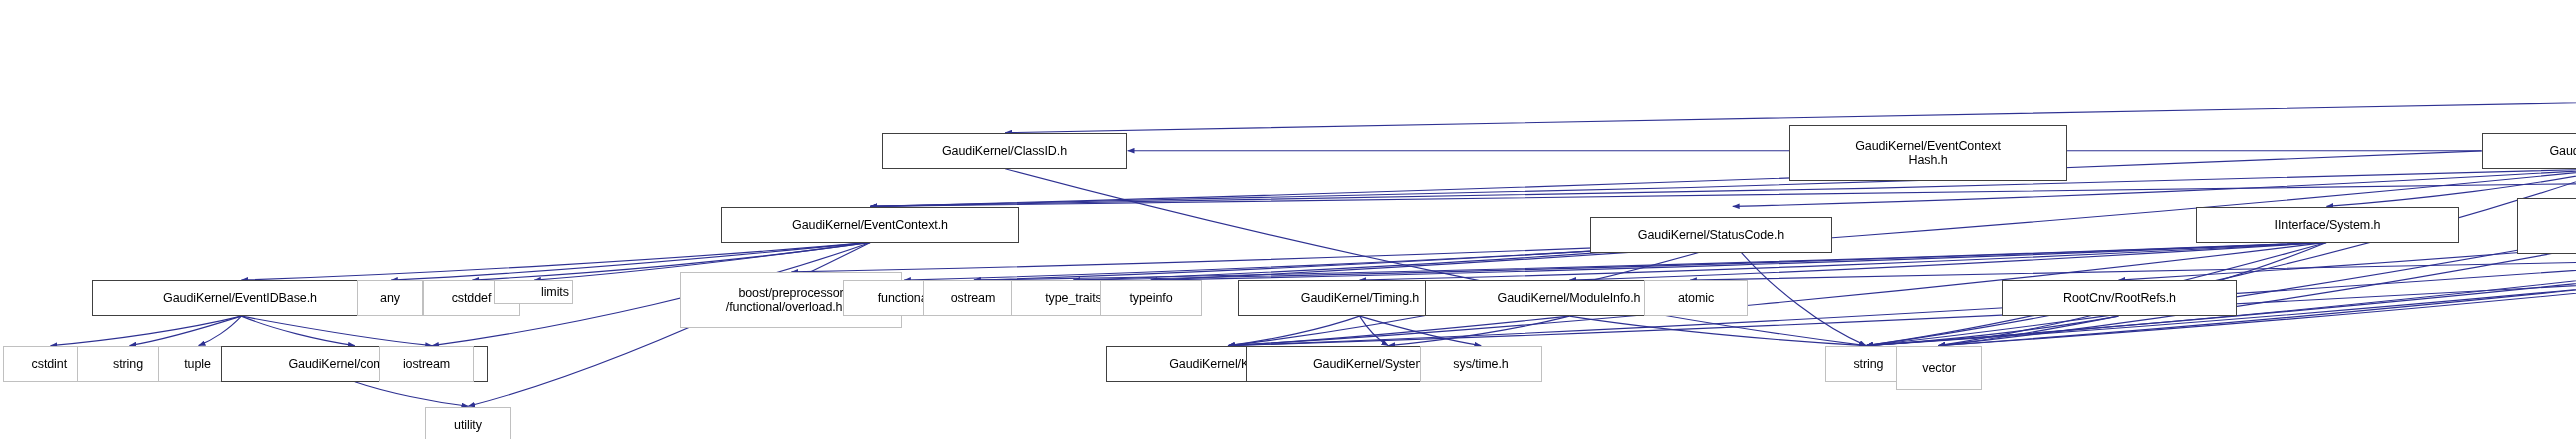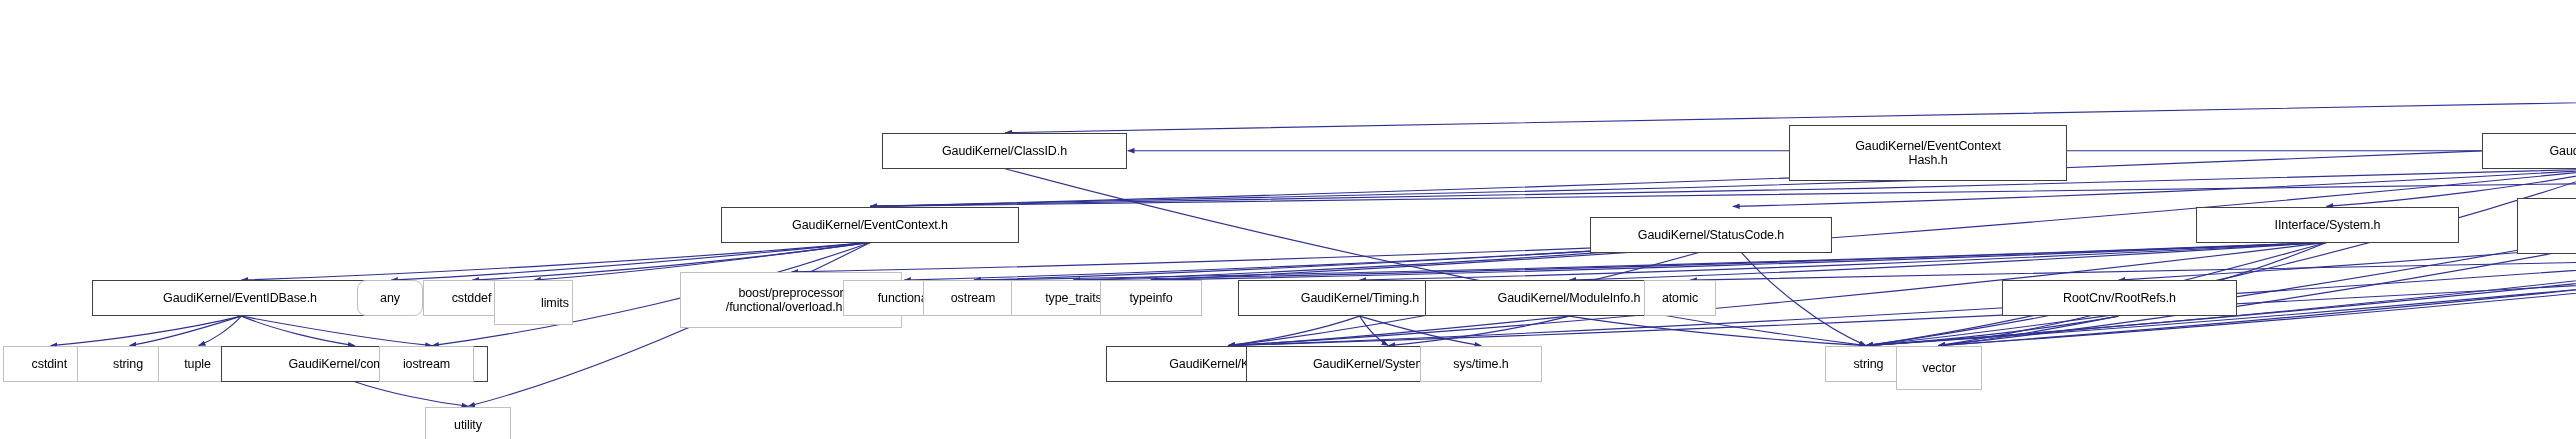--- a/index.html
+++ b/index.html
@@ -133,32 +133,32 @@
       <div class="gnode strong" style="left: 882px; top: 133px; width: 245px; height: 36px;">GaudiKernel/ClassID.h</div>
       <div class="gnode strong" style="left: 1789px; top: 125px; width: 278px; height: 56px;">GaudiKernel/EventContext
 Hash.h</div>
       <div class="gnode strong" style="left: 2482px; top: 133px; width: 268px; height: 36px;">GaudiKernel/IInterface.h</div>
       <div class="gnode strong" style="left: 721px; top: 207px; width: 298px; height: 36px;">GaudiKernel/EventContext.h</div>
       <div class="gnode strong" style="left: 1590px; top: 217px; width: 242px; height: 36px;">GaudiKernel/StatusCode.h</div>
       <div class="gnode strong" style="left: 2196px; top: 207px; width: 263px; height: 36px;">IInterface/System.h</div>
       <div class="gnode strong" style="left: 2517px; top: 198px; width: 247px; height: 56px;">GaudiKernel/extend
 _interfaces.h</div>
       <div class="gnode strong" style="left: 92px; top: 280px; width: 296px; height: 36px;">GaudiKernel/EventIDBase.h</div>
-      <div class="gnode" style="left: 357px; top: 280px; width: 66px; height: 36px; border-radius: 9px;">any</div>
+      <div class="gnode" style="left: 357px; top: 280px; width: 66px; height: 36px;">any</div>
       <div class="gnode" style="left: 423px; top: 280px; width: 97px; height: 36px;">cstddef</div>
-      <div class="gnode" style="left: 494px; top: 280px; width: 79px; height: 45px; padding-left: 46px;">limits</div>
+      <div class="gnode" style="left: 494px; top: 280px; width: 79px; height: 24px; padding-left: 46px;">limits</div>
       <div class="gnode" style="left: 680px; top: 272px; width: 222px; height: 56px;">boost/preprocessor
 /functional/overload.hpp</div>
       <div class="gnode" style="left: 843px; top: 280px; width: 122px; height: 36px;">functional</div>
       <div class="gnode" style="left: 923px; top: 280px; width: 100px; height: 36px;">ostream</div>
       <div class="gnode" style="left: 1011px; top: 280px; width: 125px; height: 36px;">type_traits</div>
       <div class="gnode" style="left: 1100px; top: 280px; width: 102px; height: 36px;">typeinfo</div>
       <div class="gnode strong" style="left: 1238px; top: 280px; width: 244px; height: 36px;">GaudiKernel/Timing.h</div>
       <div class="gnode strong" style="left: 1425px; top: 280px; width: 288px; height: 36px;">GaudiKernel/ModuleInfo.h</div>
-      <div class="gnode" style="left: 1644px; top: 280px; width: 72px; height: 36px;">atomic</div>
+      <div class="gnode" style="left: 1644px; top: 280px; width: 104px; height: 36px;">atomic</div>
       <div class="gnode strong" style="left: 2002px; top: 280px; width: 235px; height: 36px;">RootCnv/RootRefs.h</div>
       <div class="gnode" style="left: 3.3px; top: 346px; width: 92px; height: 36px;">cstdint</div>
       <div class="gnode" style="left: 77px; top: 346px; width: 102px; height: 36px;">string</div>
       <div class="gnode" style="left: 158px; top: 346px; width: 79px; height: 36px;">tuple</div>
       <div class="gnode strong" style="left: 221px; top: 346px; width: 267px; height: 36px;">GaudiKernel/compose.h</div>
       <div class="gnode" style="left: 379px; top: 346px; width: 95px; height: 36px;">iostream</div>
       <div class="gnode strong" style="left: 1106px; top: 346px; width: 244px; height: 36px;">GaudiKernel/Kernel.h</div>
       <div class="gnode strong" style="left: 1246px; top: 346px; width: 285px; height: 36px;">GaudiKernel/SystemBase.h</div>
       <div class="gnode" style="left: 1420px; top: 346px; width: 122px; height: 36px;">sys/time.h</div>
       <div class="gnode" style="left: 1825px; top: 346px; width: 82px; height: 36px; padding-left: 8px;">string</div>

